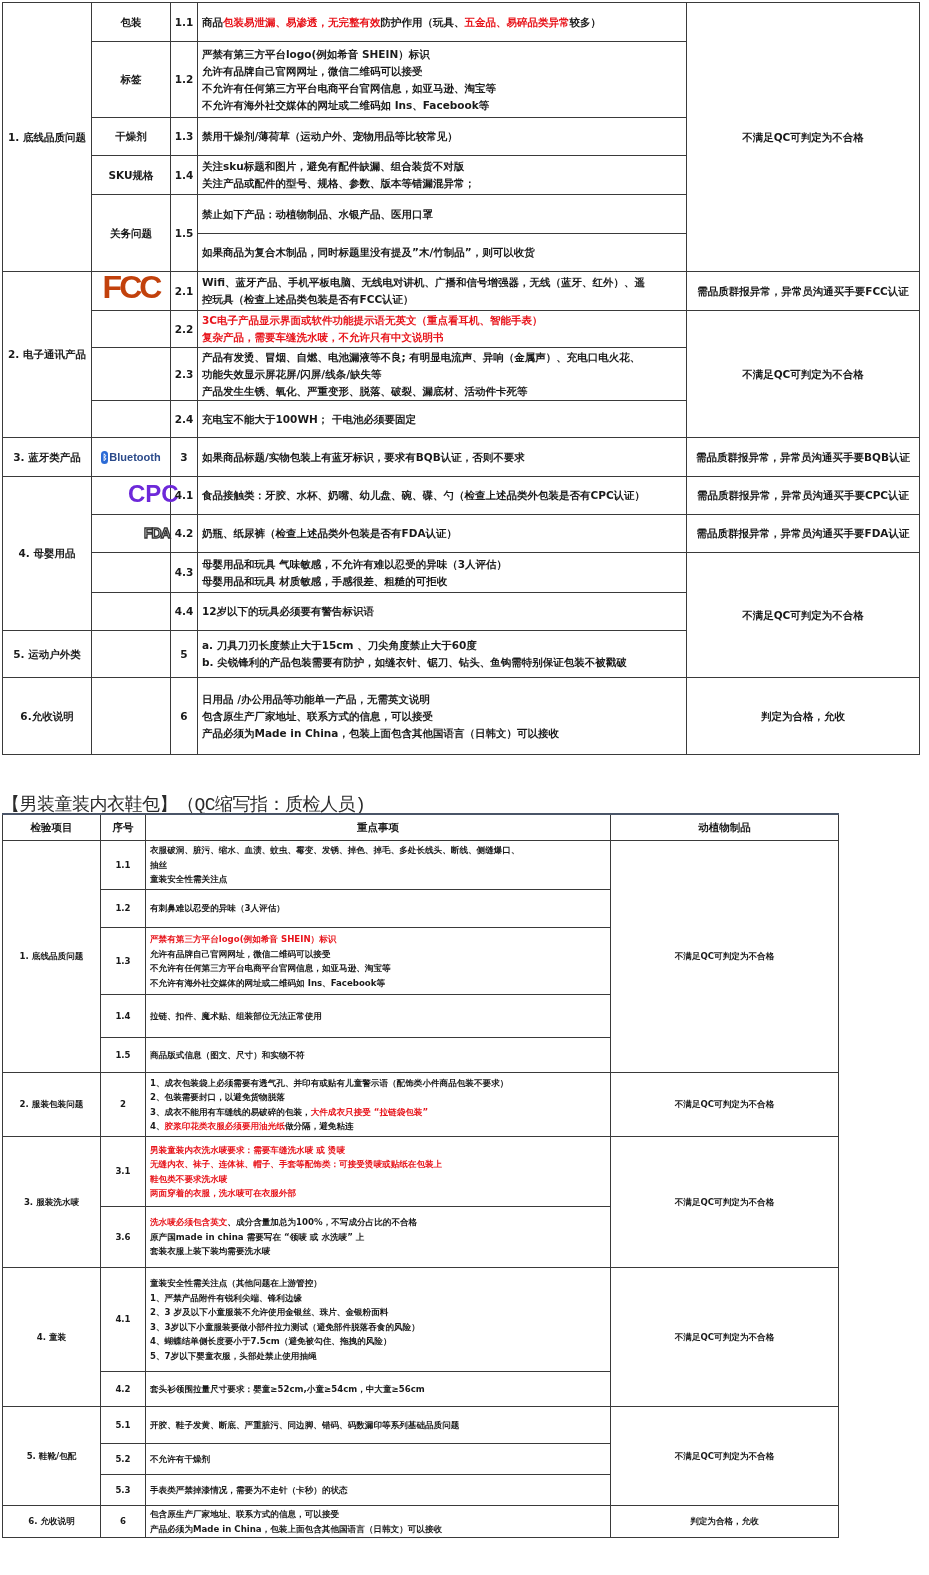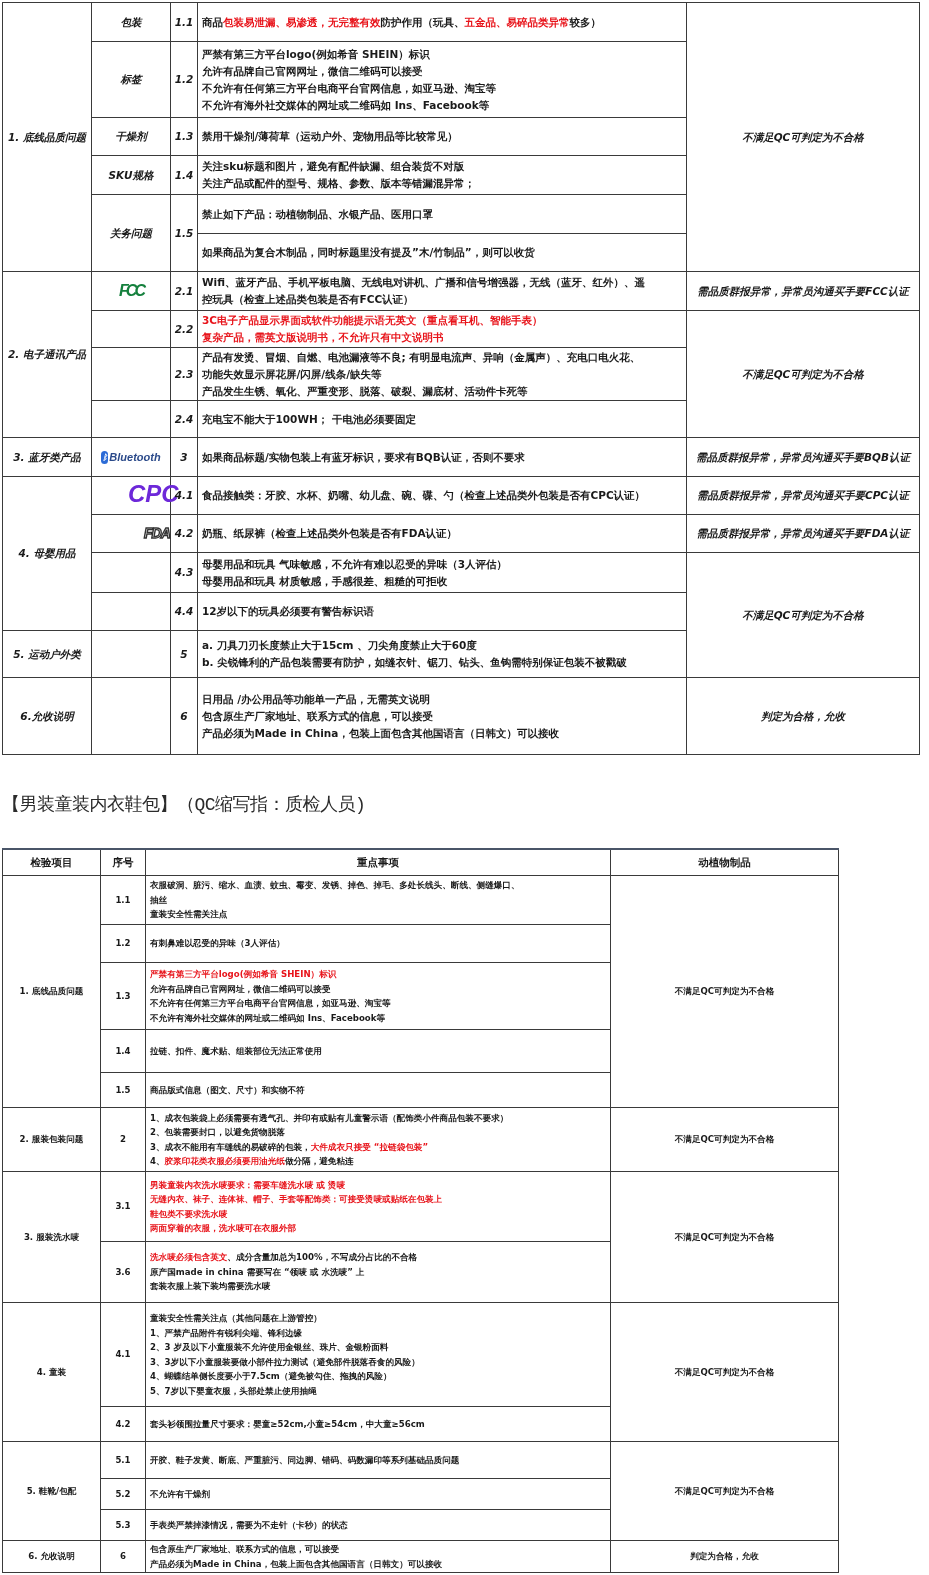--- a/index.html
+++ b/index.html
@@ -2,31 +2,31 @@
 <html><head>
 <meta charset="utf-8">
 <style>
   html, body { margin: 0; padding: 0; background: #ffffff; }
   body { width: 929px; height: 1575px; position: relative; overflow: hidden;
          font-family: "DejaVu Sans", "Liberation Sans", sans-serif; color: #1a1a1a; }
   table { border-collapse: collapse; position: absolute; table-layout: fixed; }
   td, th { border: 1.5px solid #3a3a3a; padding: 0 4px; vertical-align: middle; }
   .t1 { left: 2px; top: 2px; width: 917px; font-size: 10.5px; font-weight: bold; }
   .t1 td { line-height: 17px; }
-  .t1 .c-cat, .t1 .c-sub, .t1 .c-num, .t1 .c-act { text-align: center; font-style: italic; }
+  .t1 .c-cat, .t1 .c-sub, .t1 .c-num, .t1 .c-act { text-align: center; }
   .t1 .c-num { padding: 0; }
-  .t2 { left: 2px; top: 848px; width: 836px; font-size: 8.6px; font-weight: bold; }
+  .t2 { left: 2px; top: 813px; width: 836px; font-size: 8.6px; font-weight: bold; }
   .t2 td, .t2 th { line-height: 14.5px; }
   .t2 th { font-size: 10.5px; height: 25px; border-top: 2.5px solid #4a5568; }
   .t2 .c-cat, .t2 .c-num, .t2 .c-act { text-align: center; }
   .red { color: #e8141b; }
   .line { display: block; }
   .heading { position: absolute; left: 2px; top: 792px; font-size: 18px; color: #2b2b2b;
              font-family: Liberation Mono, monospace; font-weight: normal; letter-spacing: -0.5px; }
-  .logo-fcc { font-family: "Liberation Sans", sans-serif; font-weight: 900; font-size: 16px; letter-spacing: -3px; color: #15803d; }
+  .logo-fcc { font-family: "Liberation Sans", sans-serif; font-weight: 900; font-size: 32px; letter-spacing: -3px; color: #c2410c; }
   .logo-cpc { font-family: "Liberation Sans", sans-serif; font-weight: bold; font-size: 24px; color: #6d28d9; margin-left: 32px; }
   .logo-fda { font-family: "Liberation Sans", sans-serif; font-weight: bold; font-size: 14px; color: #fff;
               -webkit-text-stroke: 1.4px #333; letter-spacing: -1px; padding-left: 48px; }
   .logo-bt { font-family: "Liberation Sans", sans-serif; font-size: 11px; color: #2b4a8a; display: inline-flex; align-items: center; gap: 1px; }
   .bt-mark { display: inline-block; width: 7px; height: 13px; border-radius: 4px; background: #2c6bd6; color: #fff; font-size: 8px; line-height: 13px; text-align: center; }
 </style>
 </head>
 <body>
 
 <table class="t1">
@@ -94,21 +94,21 @@
         <span class="line">控玩具（检查上述品类包装是否有FCC认证）</span>
       </td>
       <td class="c-act">需品质群报异常，异常员沟通买手要FCC认证</td>
     </tr>
 
     <tr style="height:37px">
       <td class="c-sub"></td>
       <td class="c-num">2.2</td>
       <td class="red">
         <span class="line">3C电子产品显示界面或软件功能提示语无英文（重点看耳机、智能手表）</span>
-        <span class="line">复杂产品，需英文版说明书，不允许只有中文说明书</span>
+        <span class="line">复杂产品，需要车缝洗水唛，不允许只有中文说明书</span>
       </td>
       <td class="c-act" rowspan="3">不满足QC可判定为不合格</td>
     </tr>
 
     <tr style="height:53px">
       <td class="c-sub"></td>
       <td class="c-num">2.3</td>
       <td>
         <span class="line">产品有发烫、冒烟、自燃、电池漏液等不良; 有明显电流声、异响（金属声）、充电口电火花、</span>
         <span class="line">功能失效显示屏花屏/闪屏/线条/缺失等</span>

